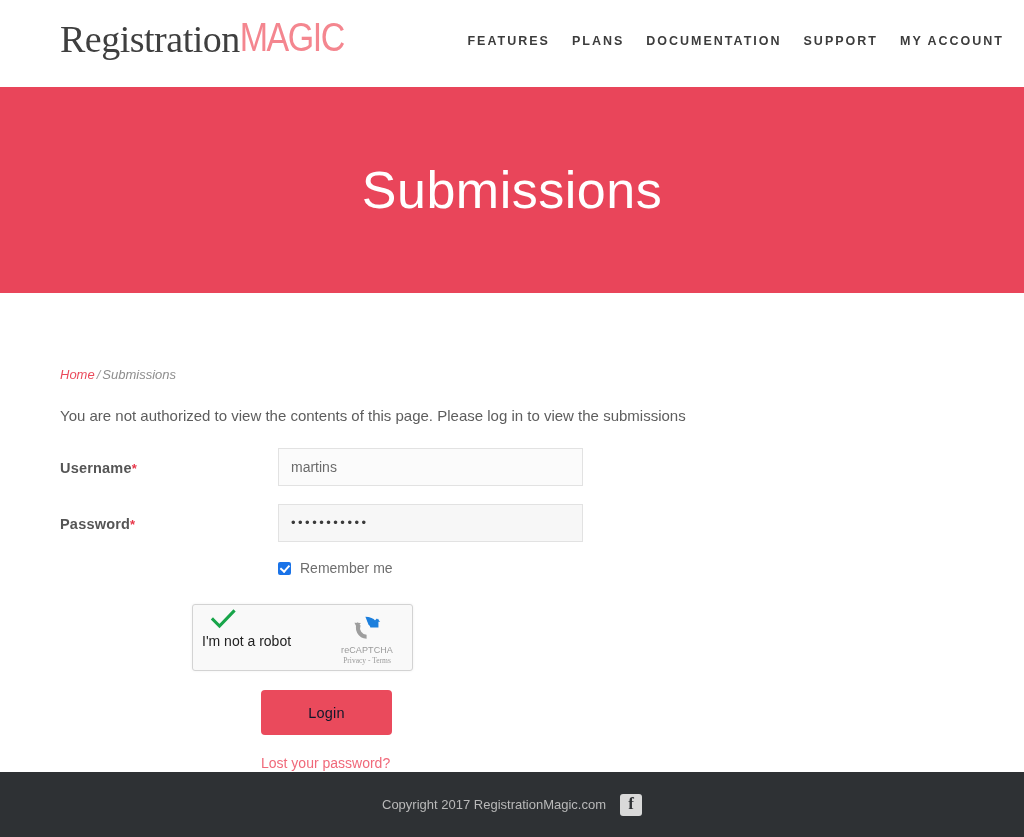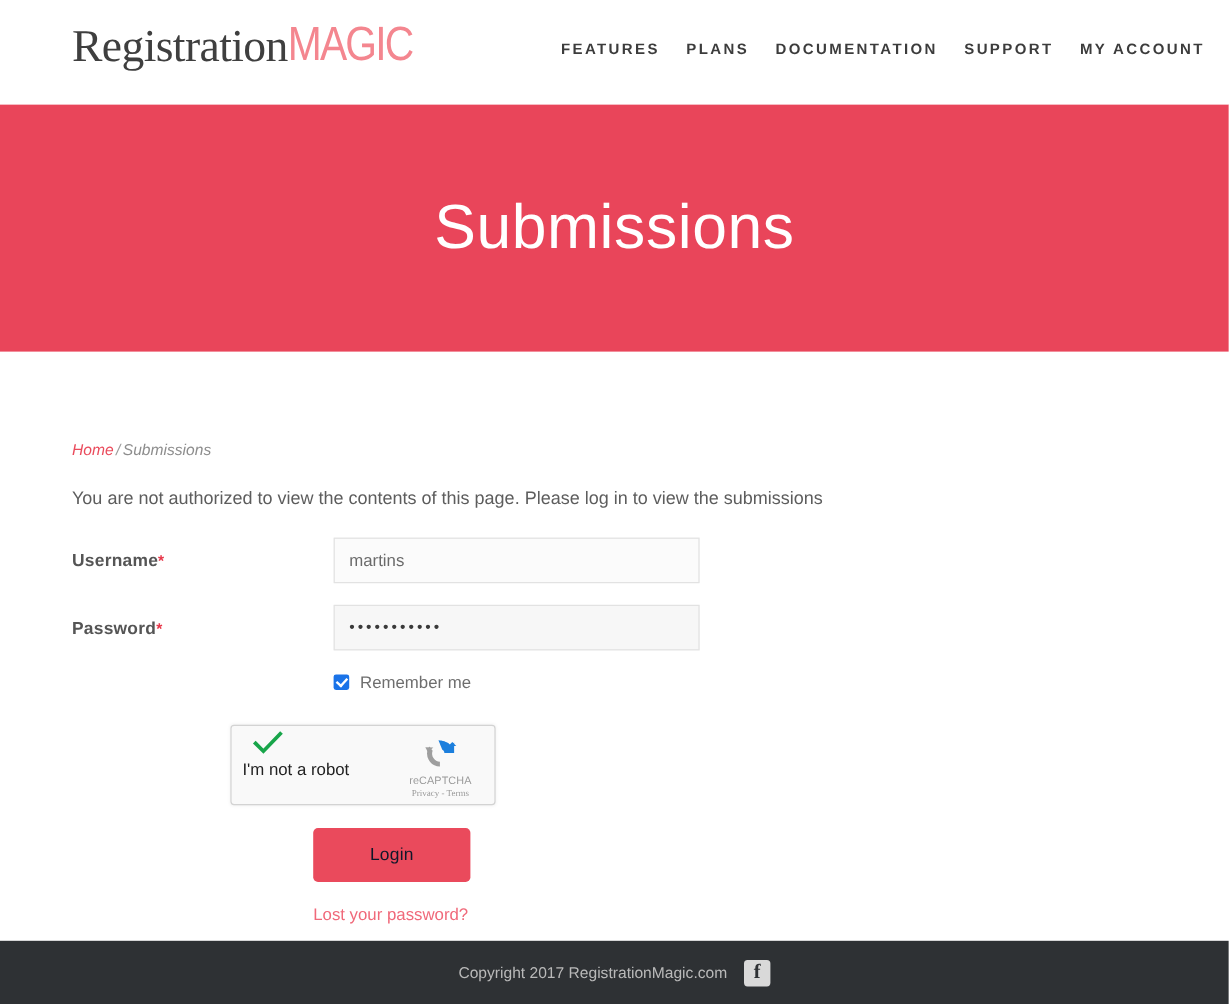--- a/index.html
+++ b/index.html
@@ -267,21 +267,21 @@
     text-decoration: none;
     cursor: pointer;
   }
 
   
   .site-footer {
     position: absolute;
     left: 0;
     bottom: 0;
     width: 1024px;
-    height: 53px;
+    height: 65px;
     background: #2e3134;
     display: flex;
     align-items: center;
     justify-content: center;
     gap: 14px;
   }
   .copyright {
     font-size: 13px;
     color: #b9b9b9;
   }

